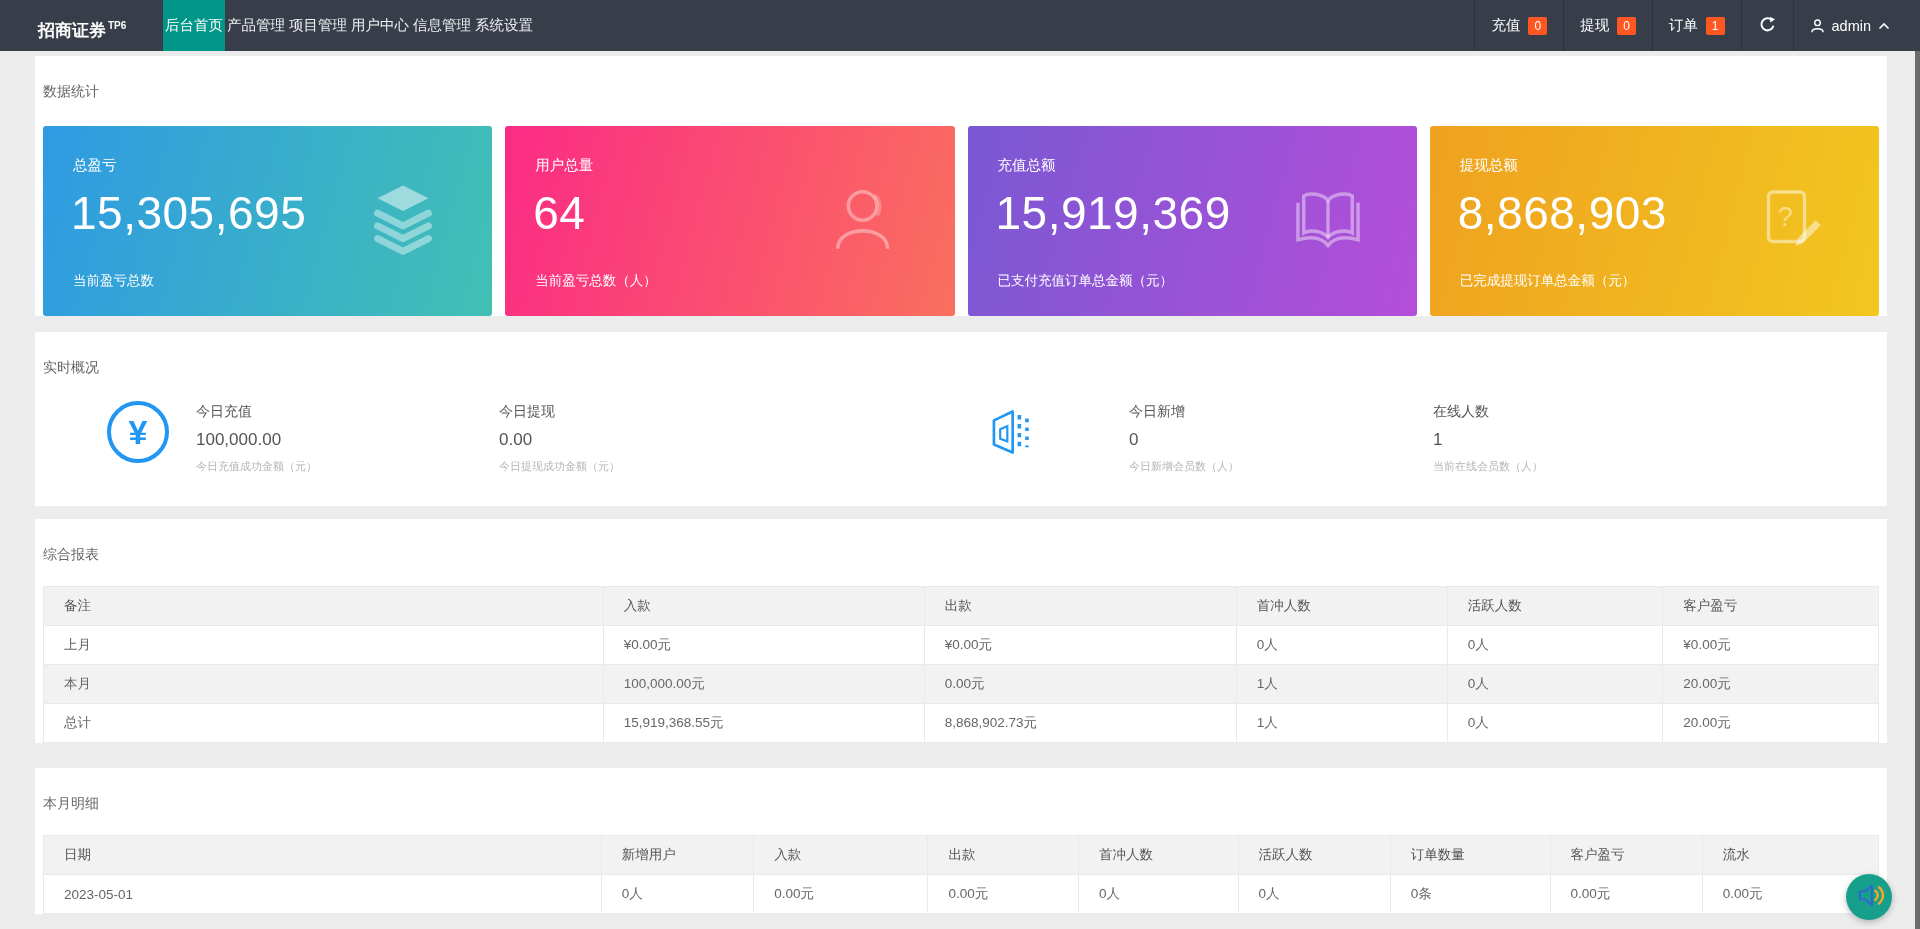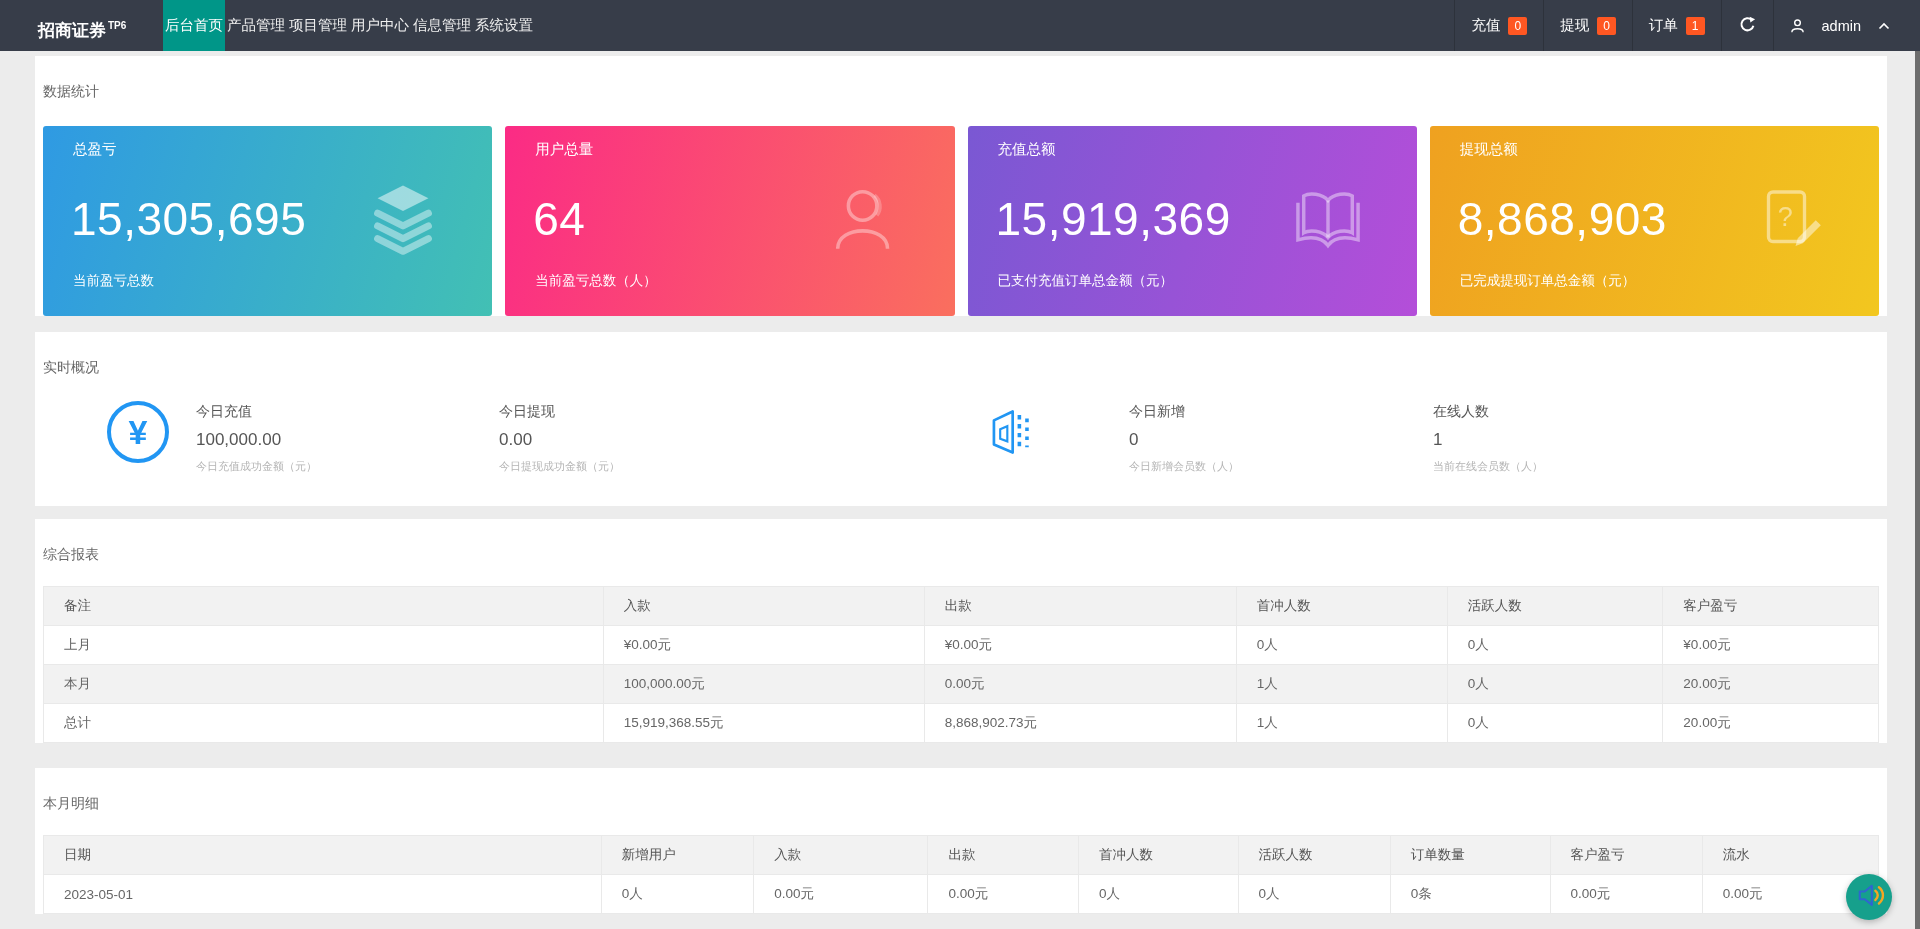--- a/index.html
+++ b/index.html
@@ -27,39 +27,39 @@
   .nav-item.active { background:#009688; color:#fff; }
   .nav-right { margin-left:auto; display:flex; align-items:stretch; }
   .nav-right .nr-item {
     display:flex; align-items:center; padding:0 16px; font-size:14.5px;
     border-left:1px solid rgba(0,0,0,0.18); cursor:pointer;
   }
   .badge {
     background:#ff5722; color:#fff; font-size:12px; border-radius:2px;
     padding:0 6px; height:18px; line-height:18px; margin-left:8px;
   }
-  .nr-user { gap:17px; padding-right:30px !important;text-align:center; }
+  .nr-user { gap:7px; padding-right:30px !important;text-align:center; }
   .nr-user svg { display:block; }
   
   .main { padding:5px 33px 0 35px; }
   .panel { background:#fff; margin-bottom:13px; padding:0 8px; }
   .panel-title { font-size:14px; color:#666; padding-top:27px; }
   
   .cards { display:flex; gap:13px; margin:25px 0 16px; }
   .card {
     flex:1; height:190px; border-radius:3px; position:relative;
     color:#fff; overflow:hidden;
   }
   .card-1 { background:linear-gradient(105deg,#2f9ae3,#42c0b4); }
   .card-2 { background:linear-gradient(105deg,#fb2b85,#fa6f5e); }
   .card-3 { background:linear-gradient(105deg,#7a58d3,#b44ed9); }
   .card-4 { background:linear-gradient(105deg,#efa120,#f2c71f); }
-  .card-title { position:absolute; top:14px; left:30px; font-size:14.5px; }
+  .card-title { position:absolute; top:30px; left:30px; font-size:14.5px; }
   .card-value {
-    position:absolute; top:66px; left:28px; font-size:46px;
+    position:absolute; top:60px; left:28px; font-size:46px;
     letter-spacing:0.5px; font-weight:400;
   }
   .card-desc { position:absolute; bottom:26px; left:30px; font-size:13.5px; }
   .card-icon { position:absolute; right:52px; top:50%; transform:translateY(-50%); }
   
   .rt-row { display:flex; align-items:flex-start; margin:24px 0 0; padding-bottom:32px; }
   .yuan-icon {
     width:62px; height:62px; border-radius:50%; border:4px solid #2196f3;
     color:#2196f3; font-size:34px; font-weight:bold;
     display:flex; align-items:center; justify-content:center;

